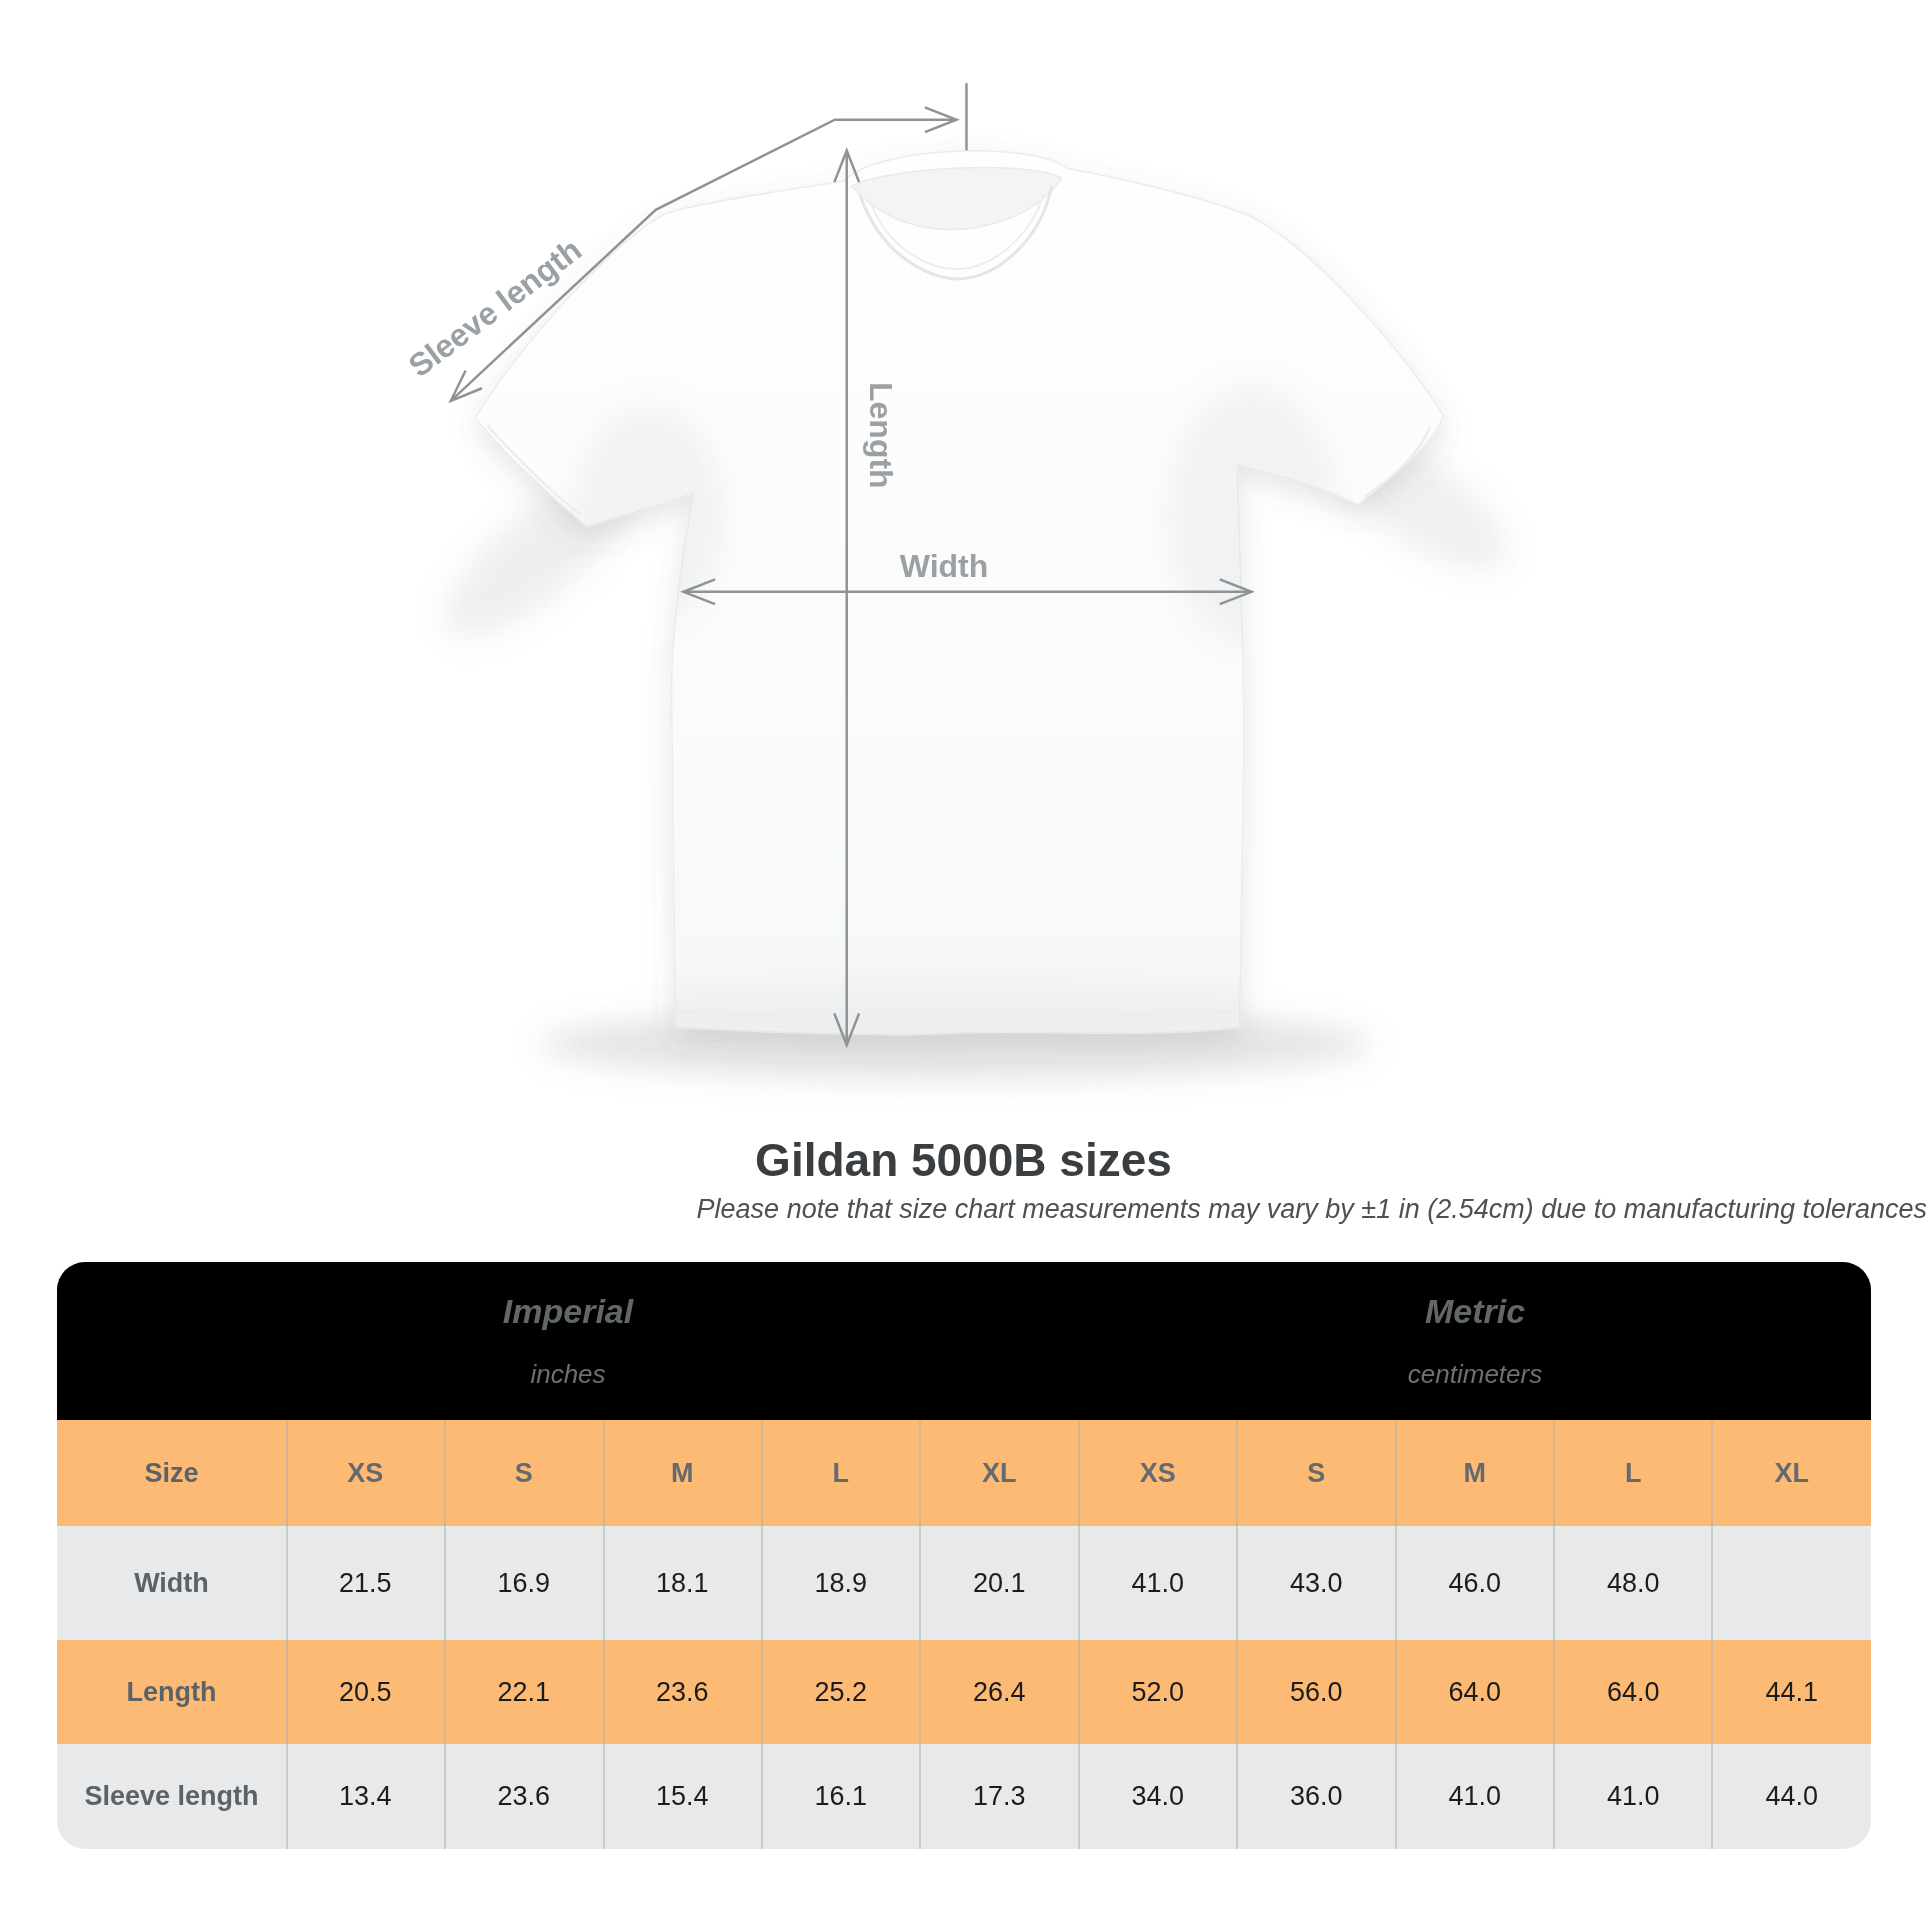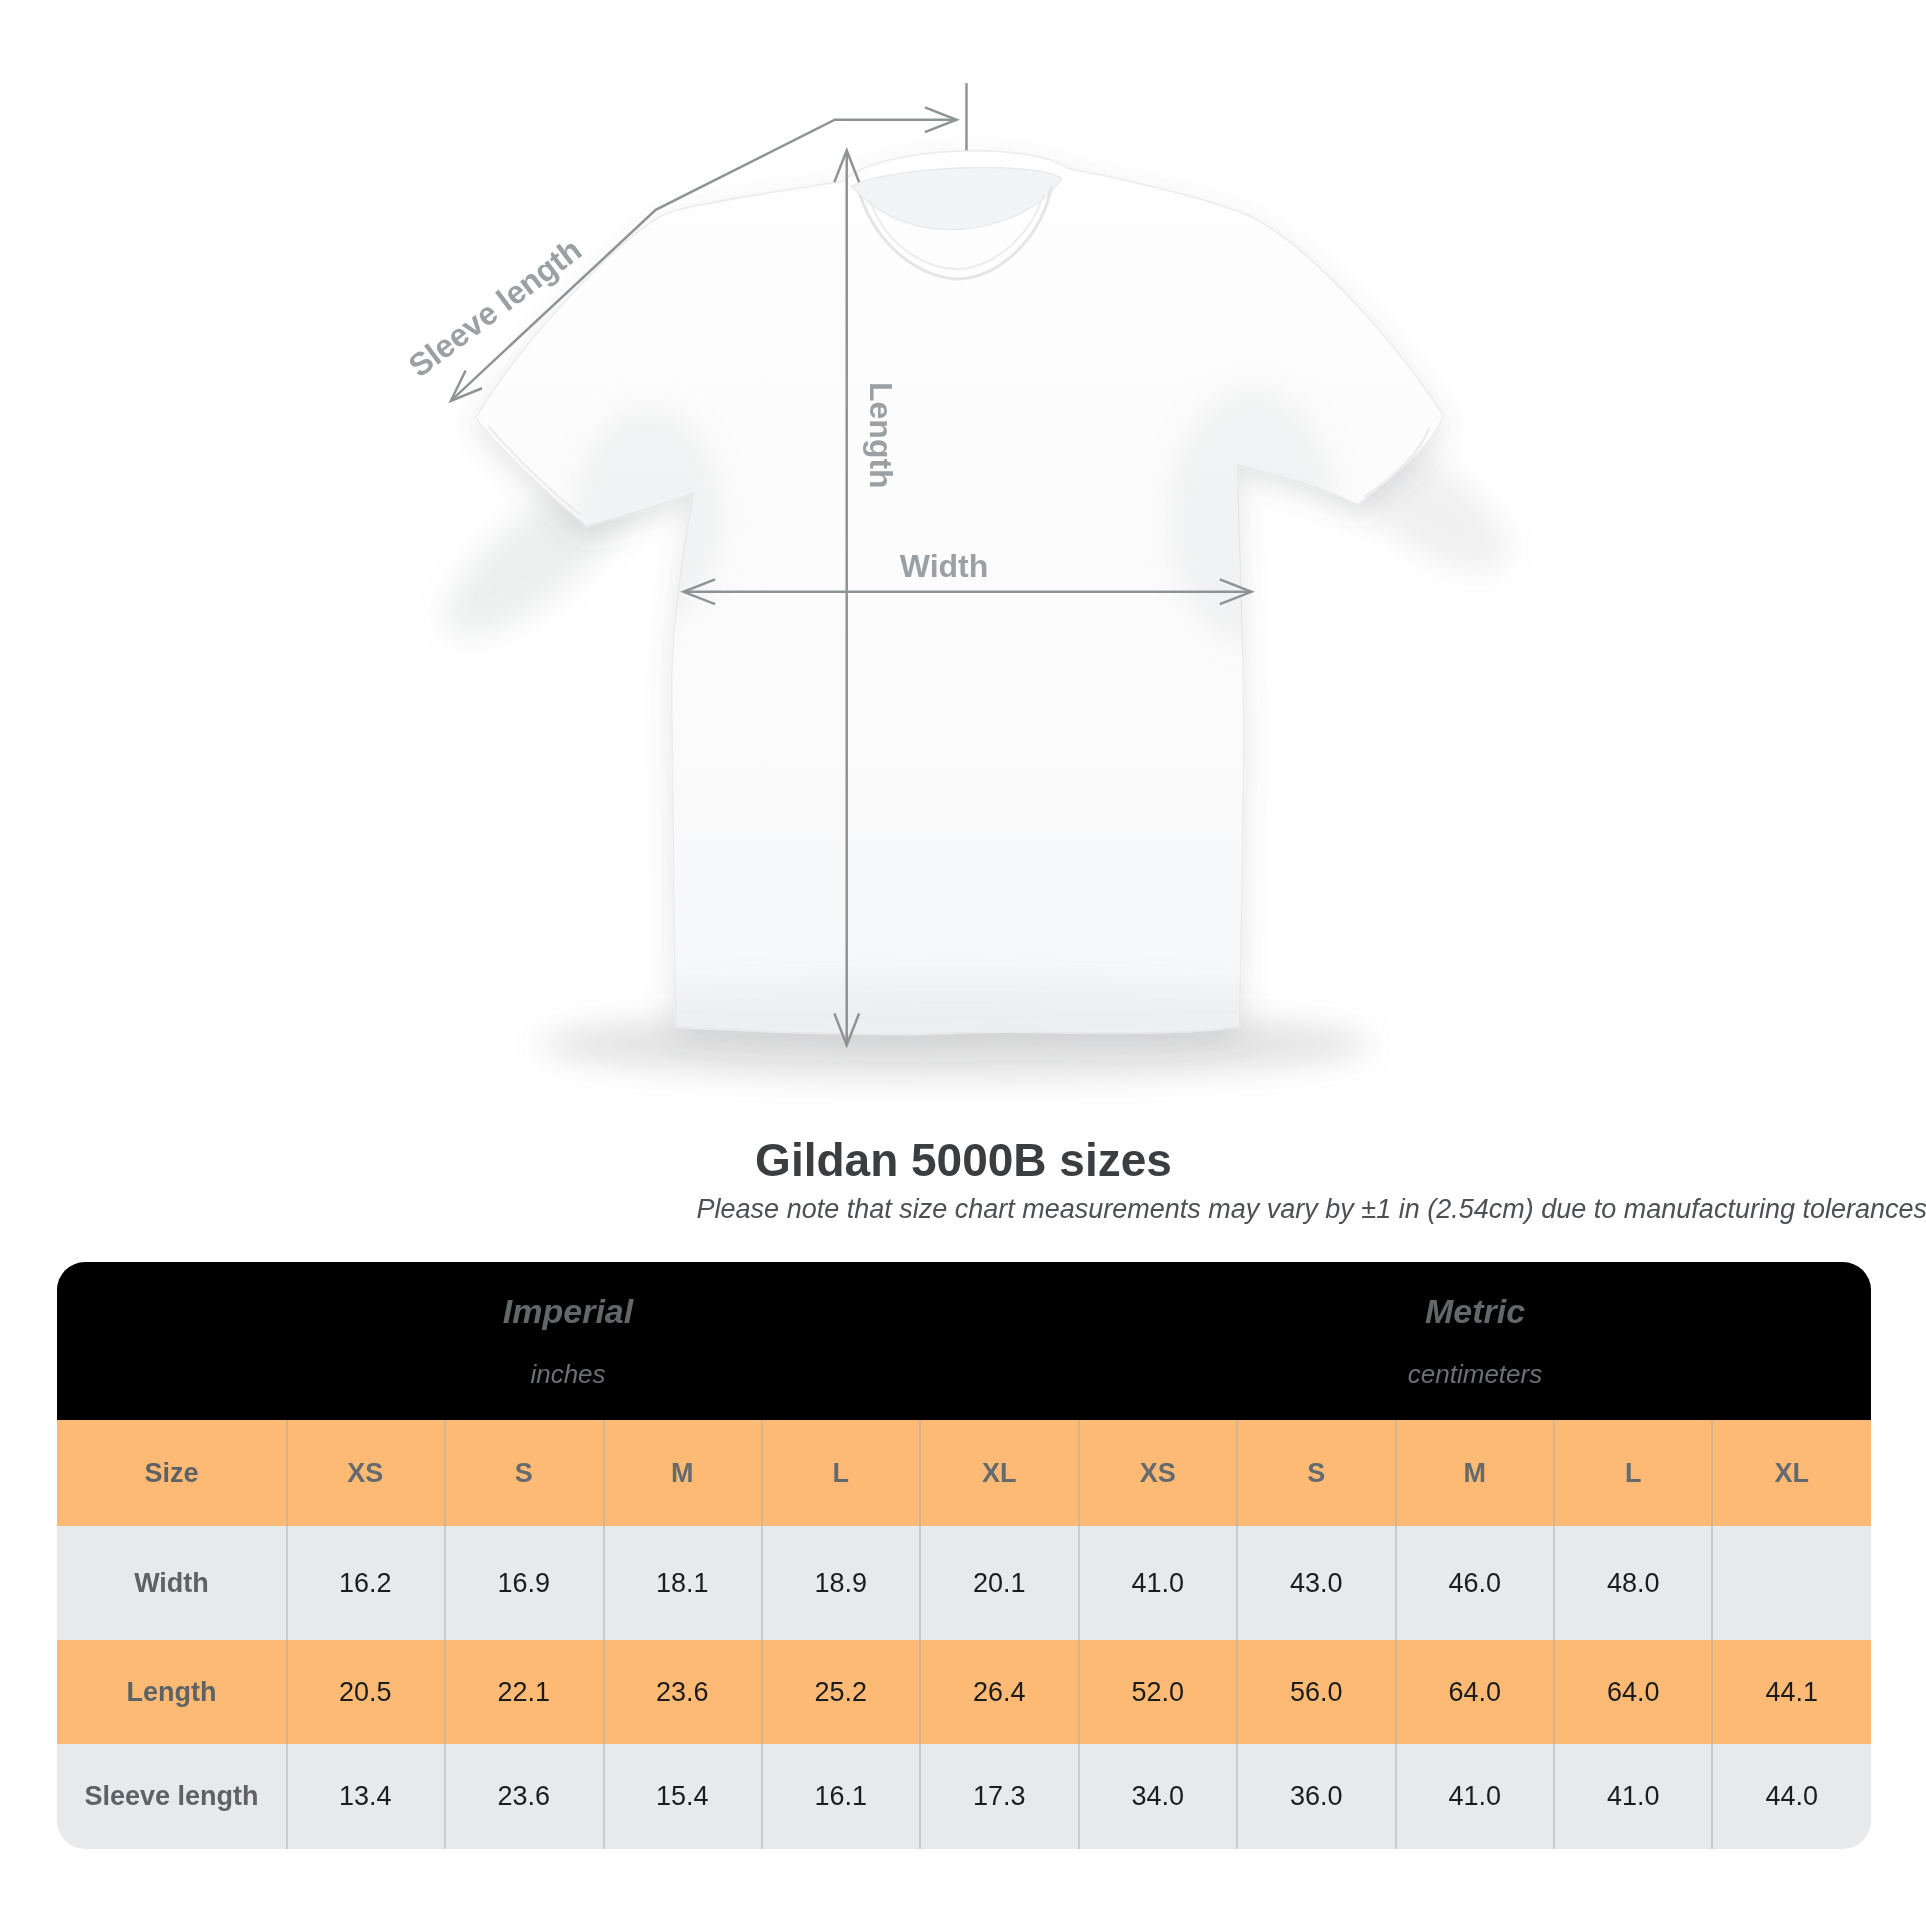--- a/index.html
+++ b/index.html
@@ -135,21 +135,21 @@
       <div class="cell colhead">XL</div>
       <div class="cell colhead">XS</div>
       <div class="cell colhead">S</div>
       <div class="cell colhead">M</div>
       <div class="cell colhead">L</div>
       <div class="cell colhead">XL</div>
     </div>
 
     <div class="t-row r-width gray">
       <div class="cell rowhead">Width</div>
-      <div class="cell">16.2</div>
+      <div class="cell">21.5</div>
       <div class="cell">16.9</div>
       <div class="cell">18.1</div>
       <div class="cell">18.9</div>
       <div class="cell">20.1</div>
       <div class="cell">41.0</div>
       <div class="cell">43.0</div>
       <div class="cell">46.0</div>
       <div class="cell">48.0</div>
     </div>
 

